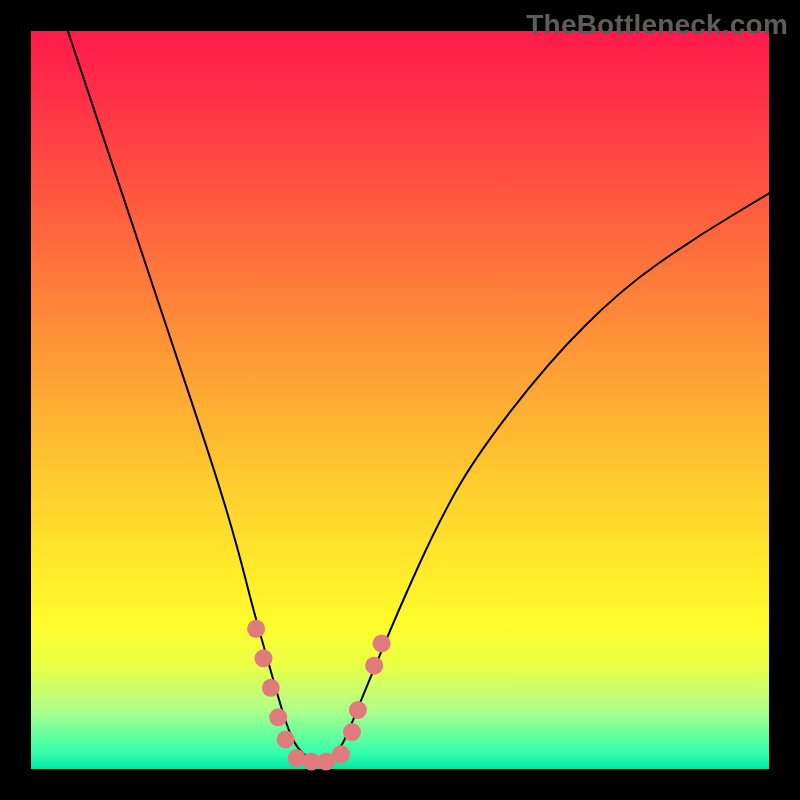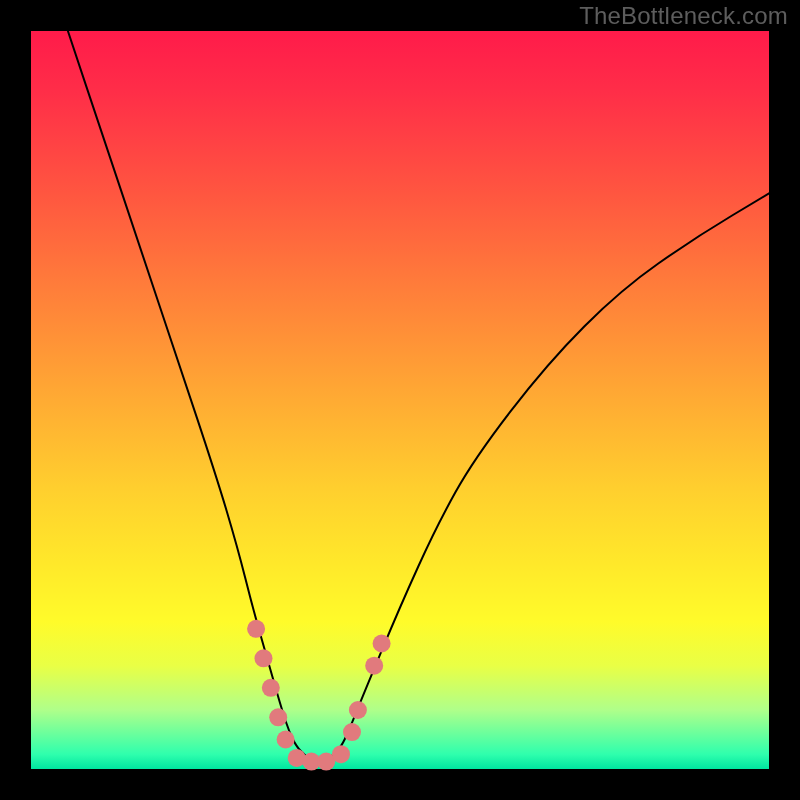--- a/index.html
+++ b/index.html
@@ -27,25 +27,25 @@
       #ffe82a 72%,
       #fffb2a 80%,
       #e9ff45 86%,
       #afff8a 92%,
       #2fffad 98%,
       #00e6a0 100%
     );
   }
   .watermark {
     position: absolute;
-    top: 2px;
+    top: 9px;
     right: 12px;
     color: #5d5d5d;
-    font-size: 24px;
-    font-weight: 400;
+    font-size: 28px;
+    font-weight: 700;
     letter-spacing: 0.2px;
   }
   svg.curve {
     position: absolute;
     left: 0;
     top: 0;
     width: 738px;
     height: 738px;
     overflow: visible;
   }

